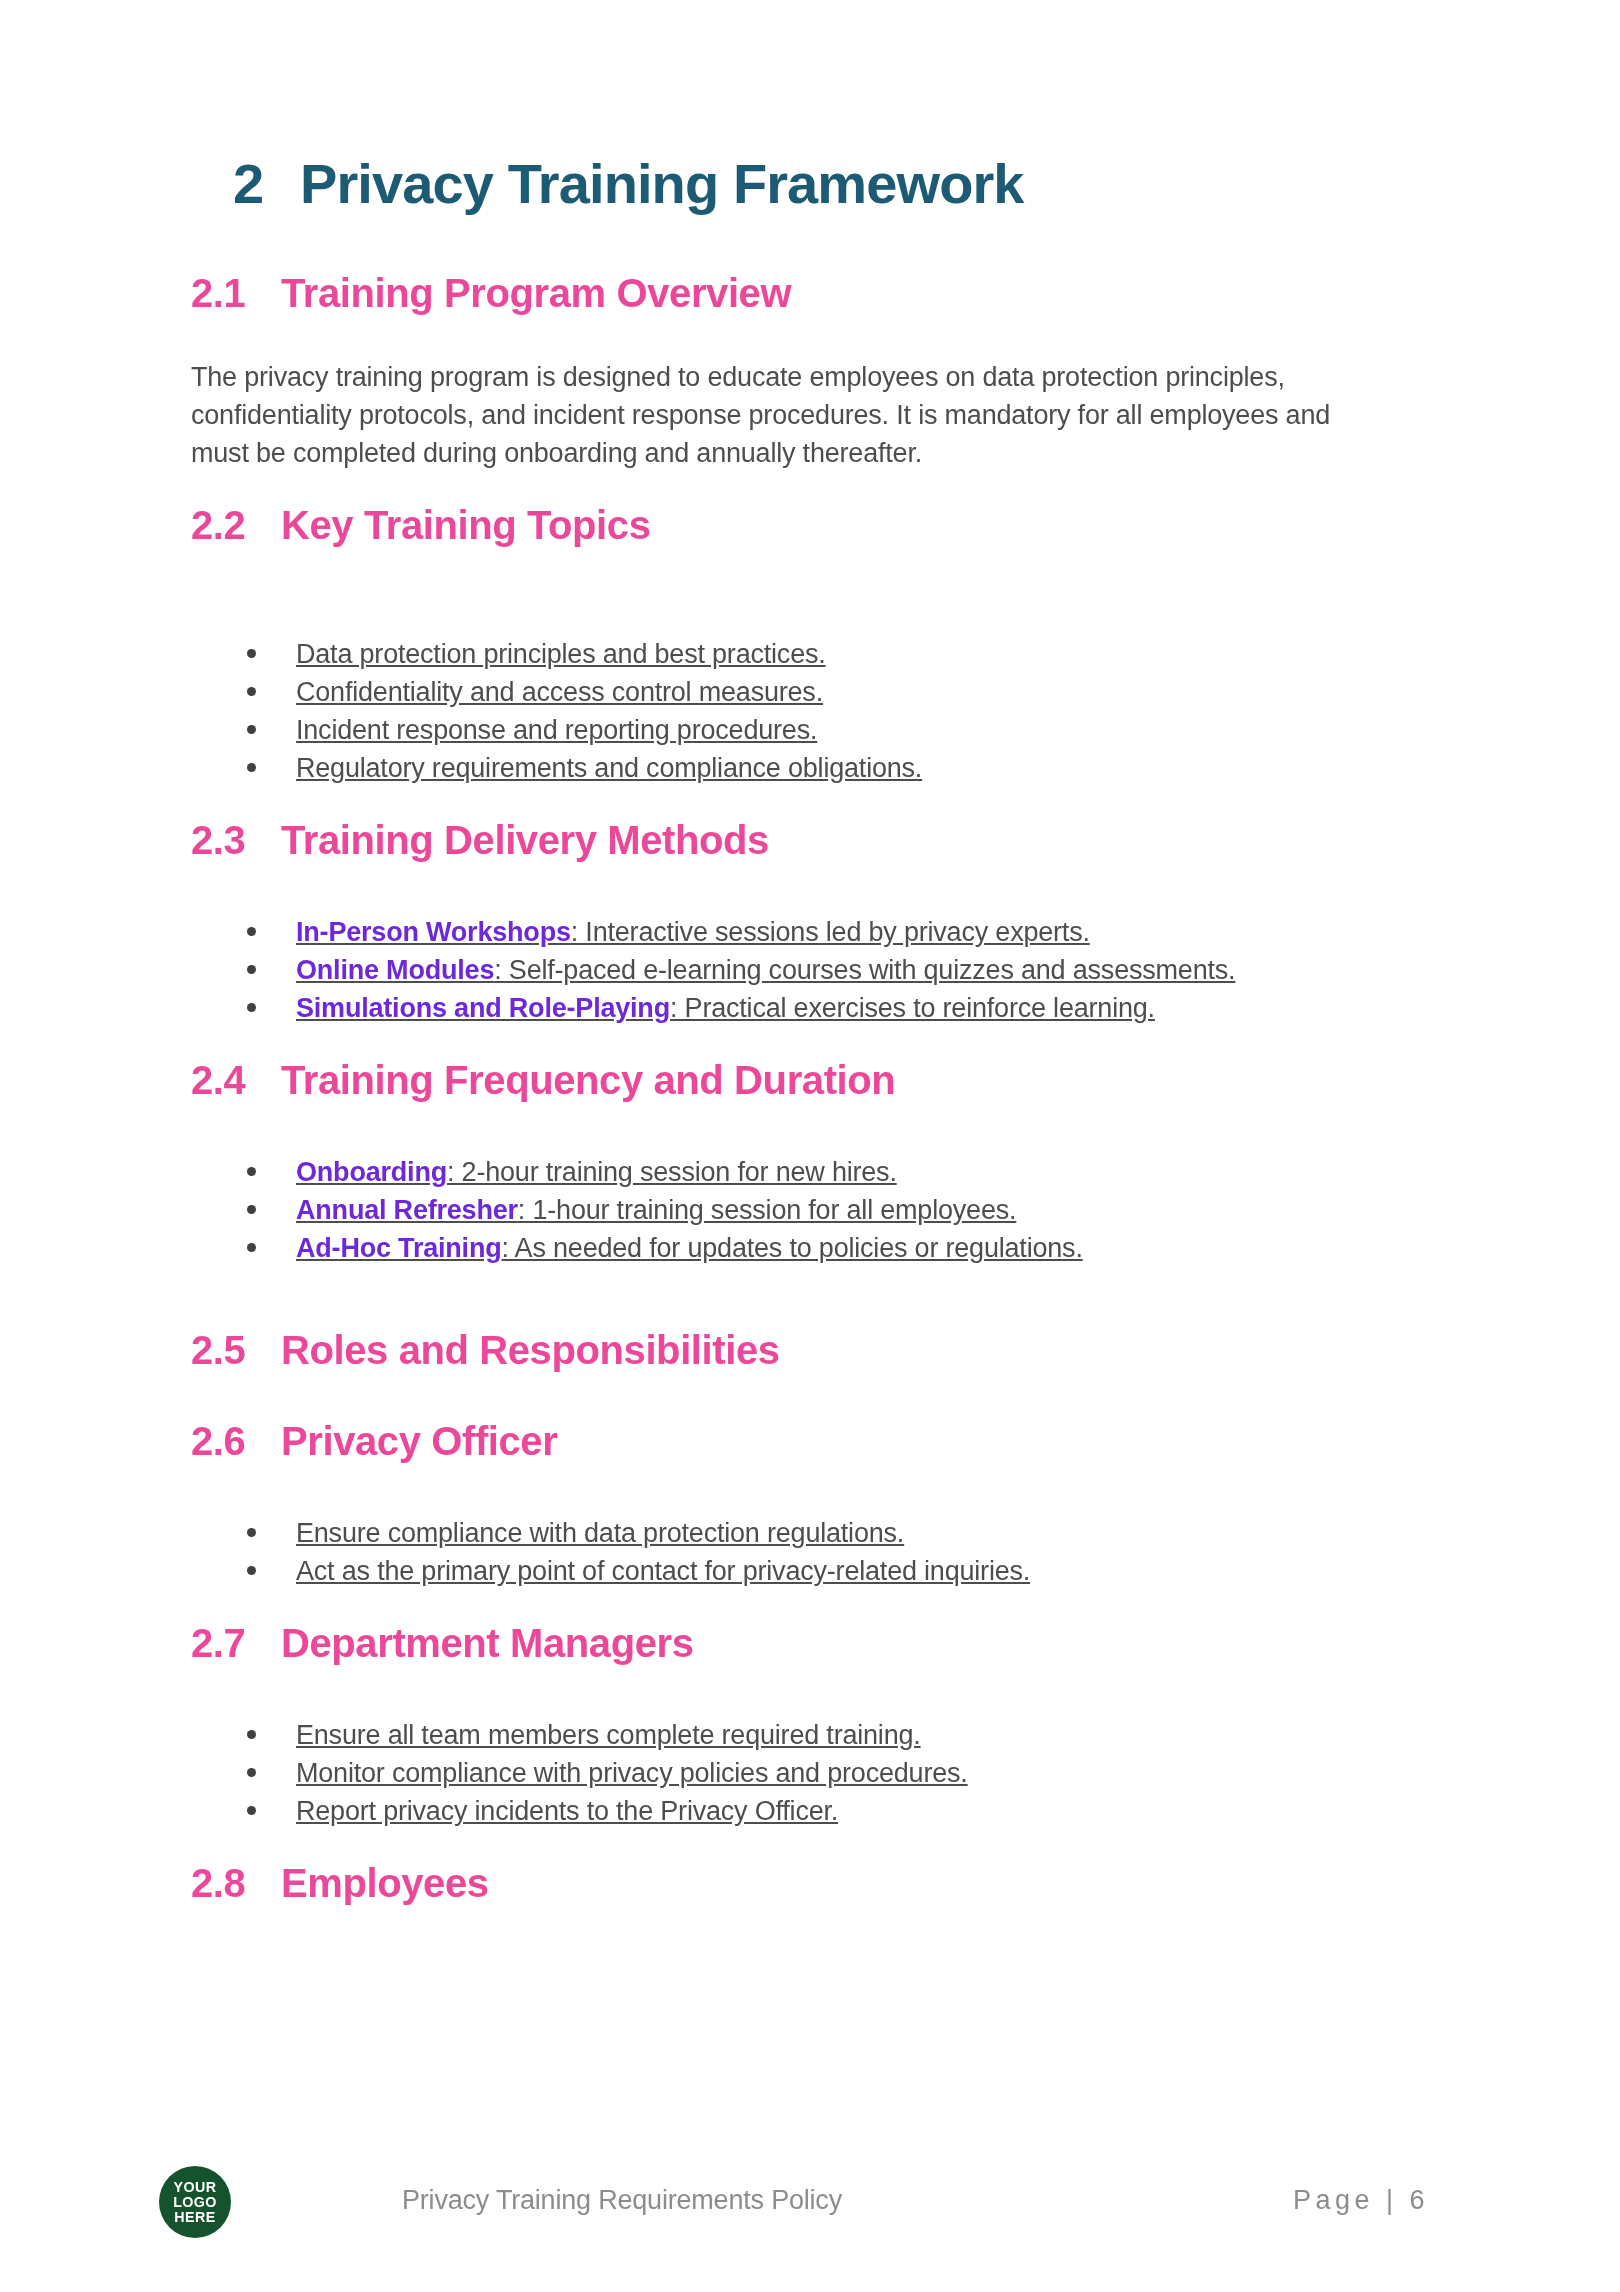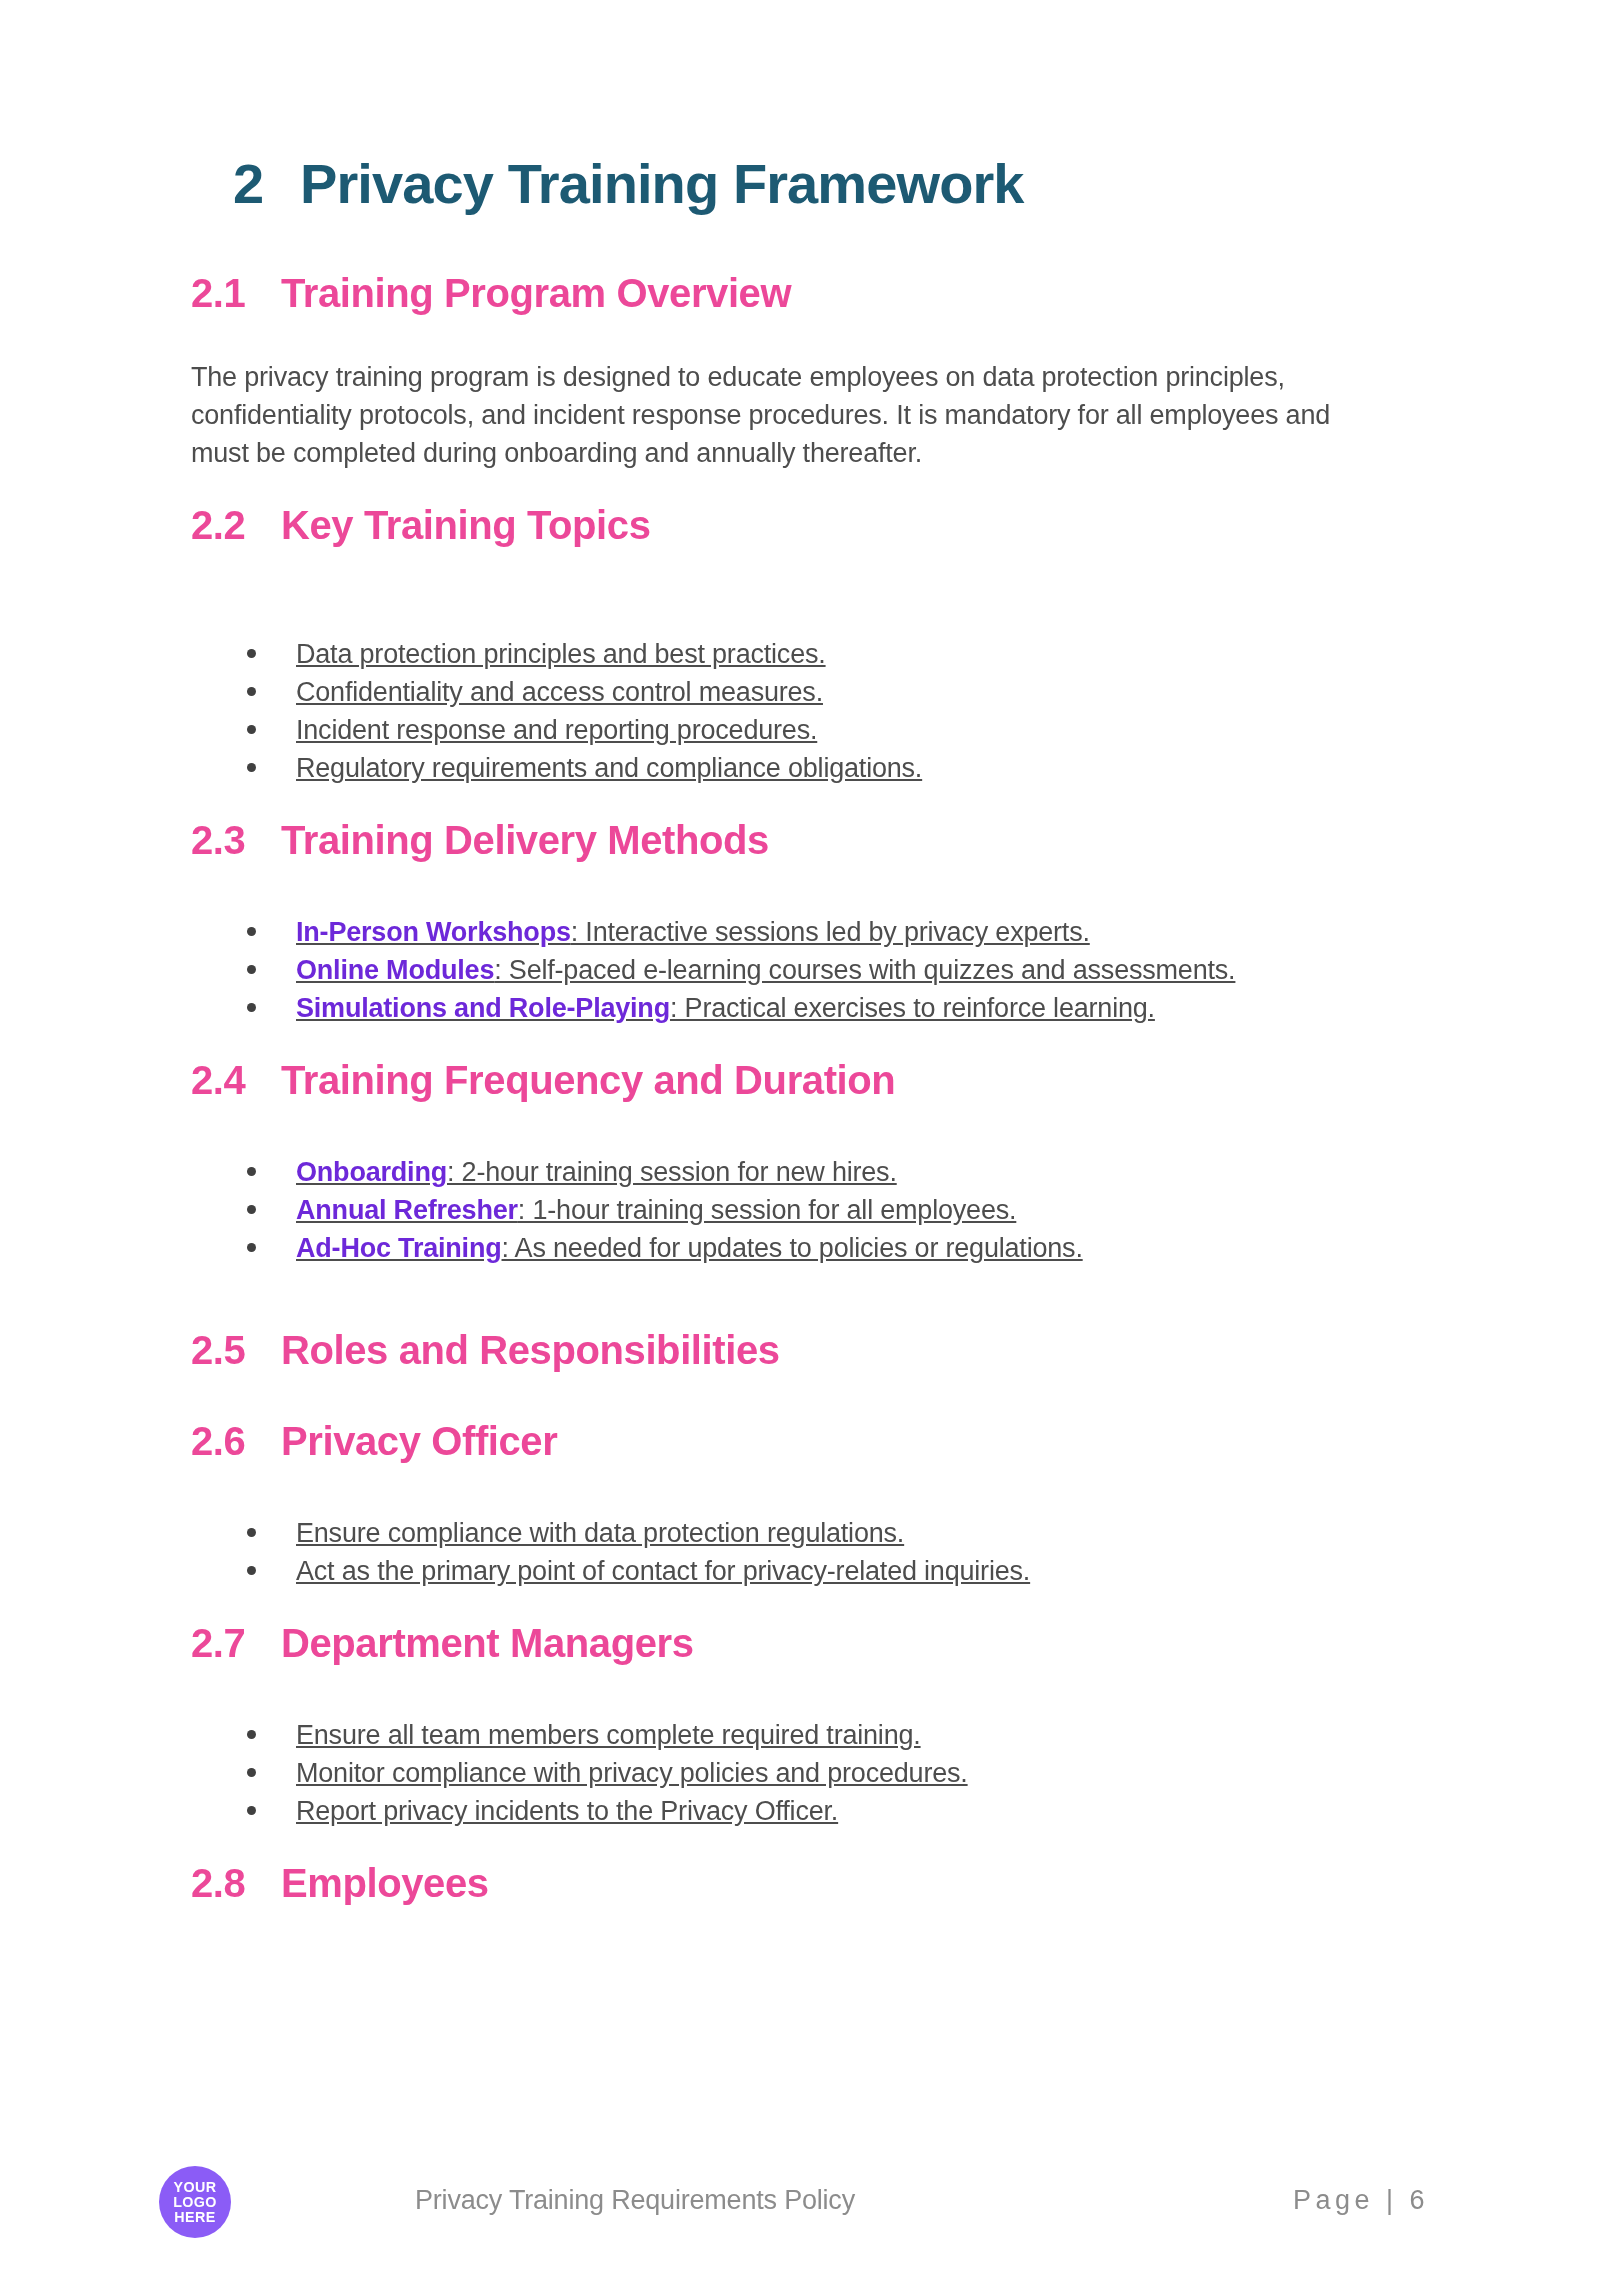--- a/index.html
+++ b/index.html
@@ -73,32 +73,32 @@
     background:#404040;
   }
   .bitem strong { font-weight:700; color:#6d28d9; }
   
   .footer { position:absolute; left:0; top:0; width:1620px; height:2293px; pointer-events:none; }
   .logo {
     position:absolute;
     left:159px; top:2166px;
     width:72px; height:72px;
     border-radius:50%;
-    background:#8b5cf6;
+    background:#14532d;
     color:#ffffff;
     font-weight:700;
     font-size:14.3px;
     line-height:15px;
     letter-spacing:0.4px;
     text-align:center;
     display:flex; flex-direction:column; justify-content:center;
   }
   .doc-title {
     position:absolute;
-    left:205px; top:2185px;
+    left:192px; top:2185px;
     width:860px;
     text-align:center;
     font-size:27px;
     color:#8c8c8c;
     letter-spacing:-0.2px;
   }
   .page-num {
     position:absolute;
     right:191px; top:2185px;
     font-size:27px;

